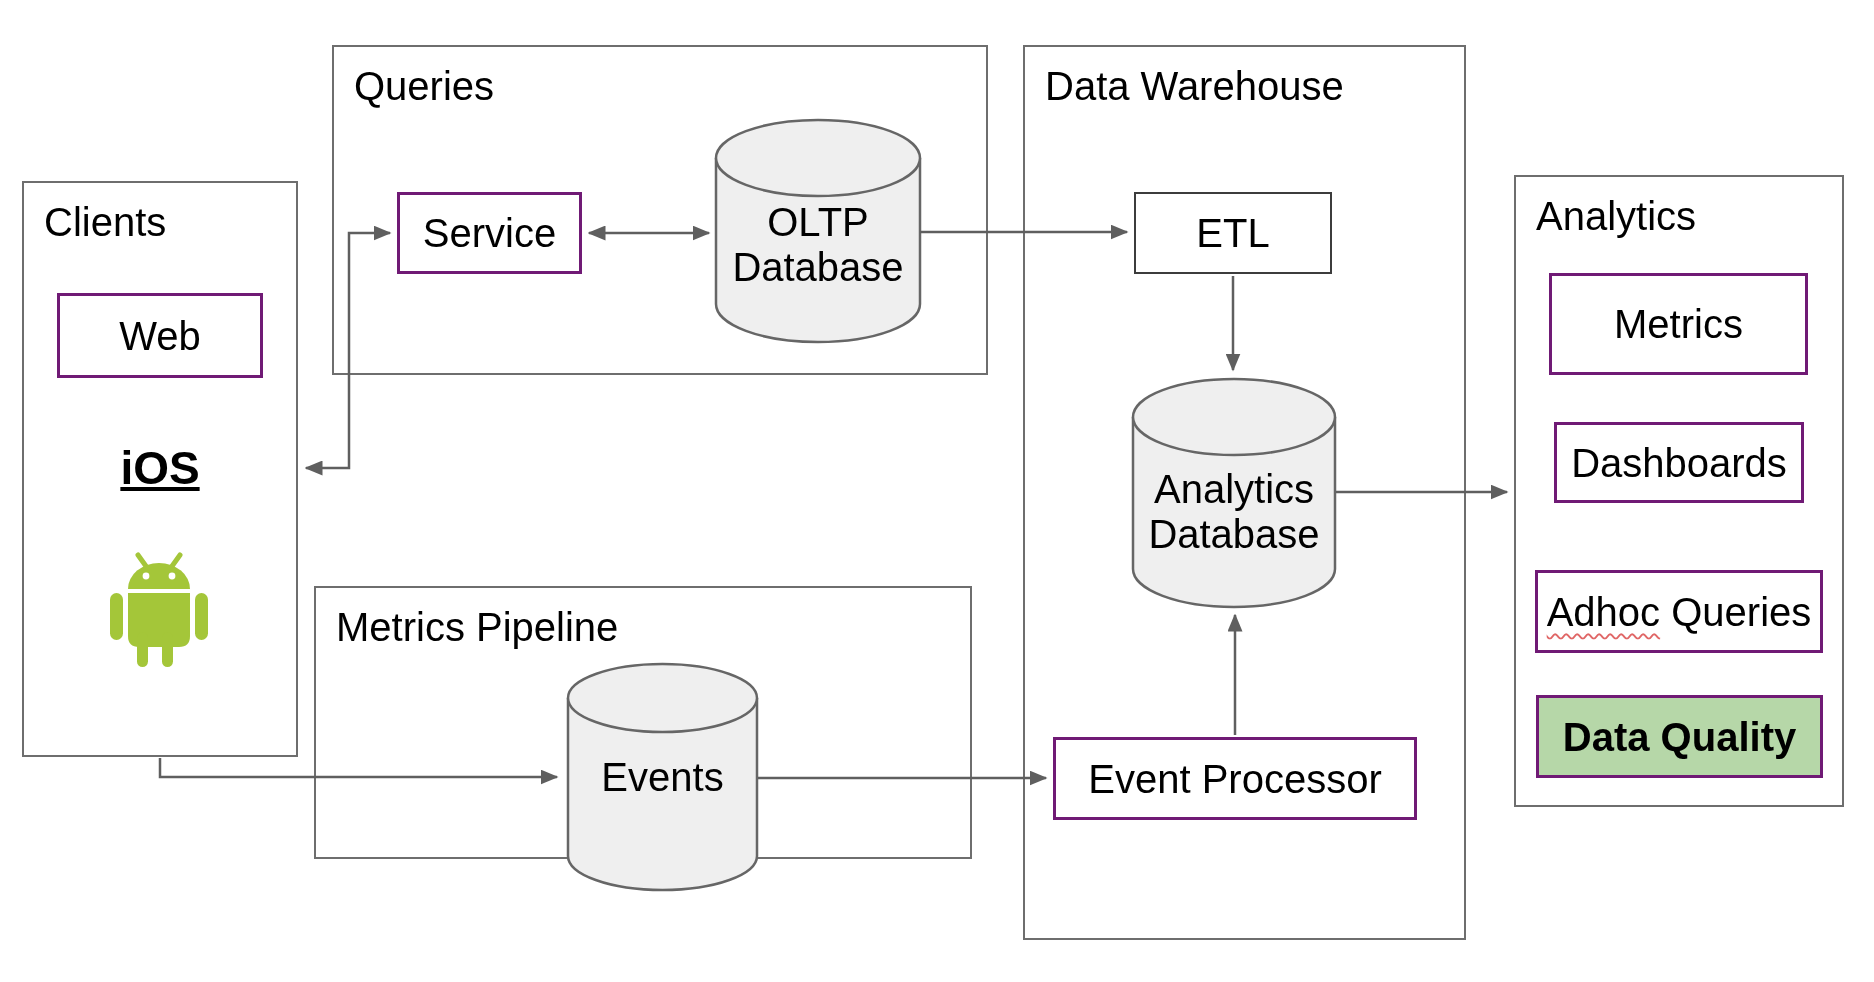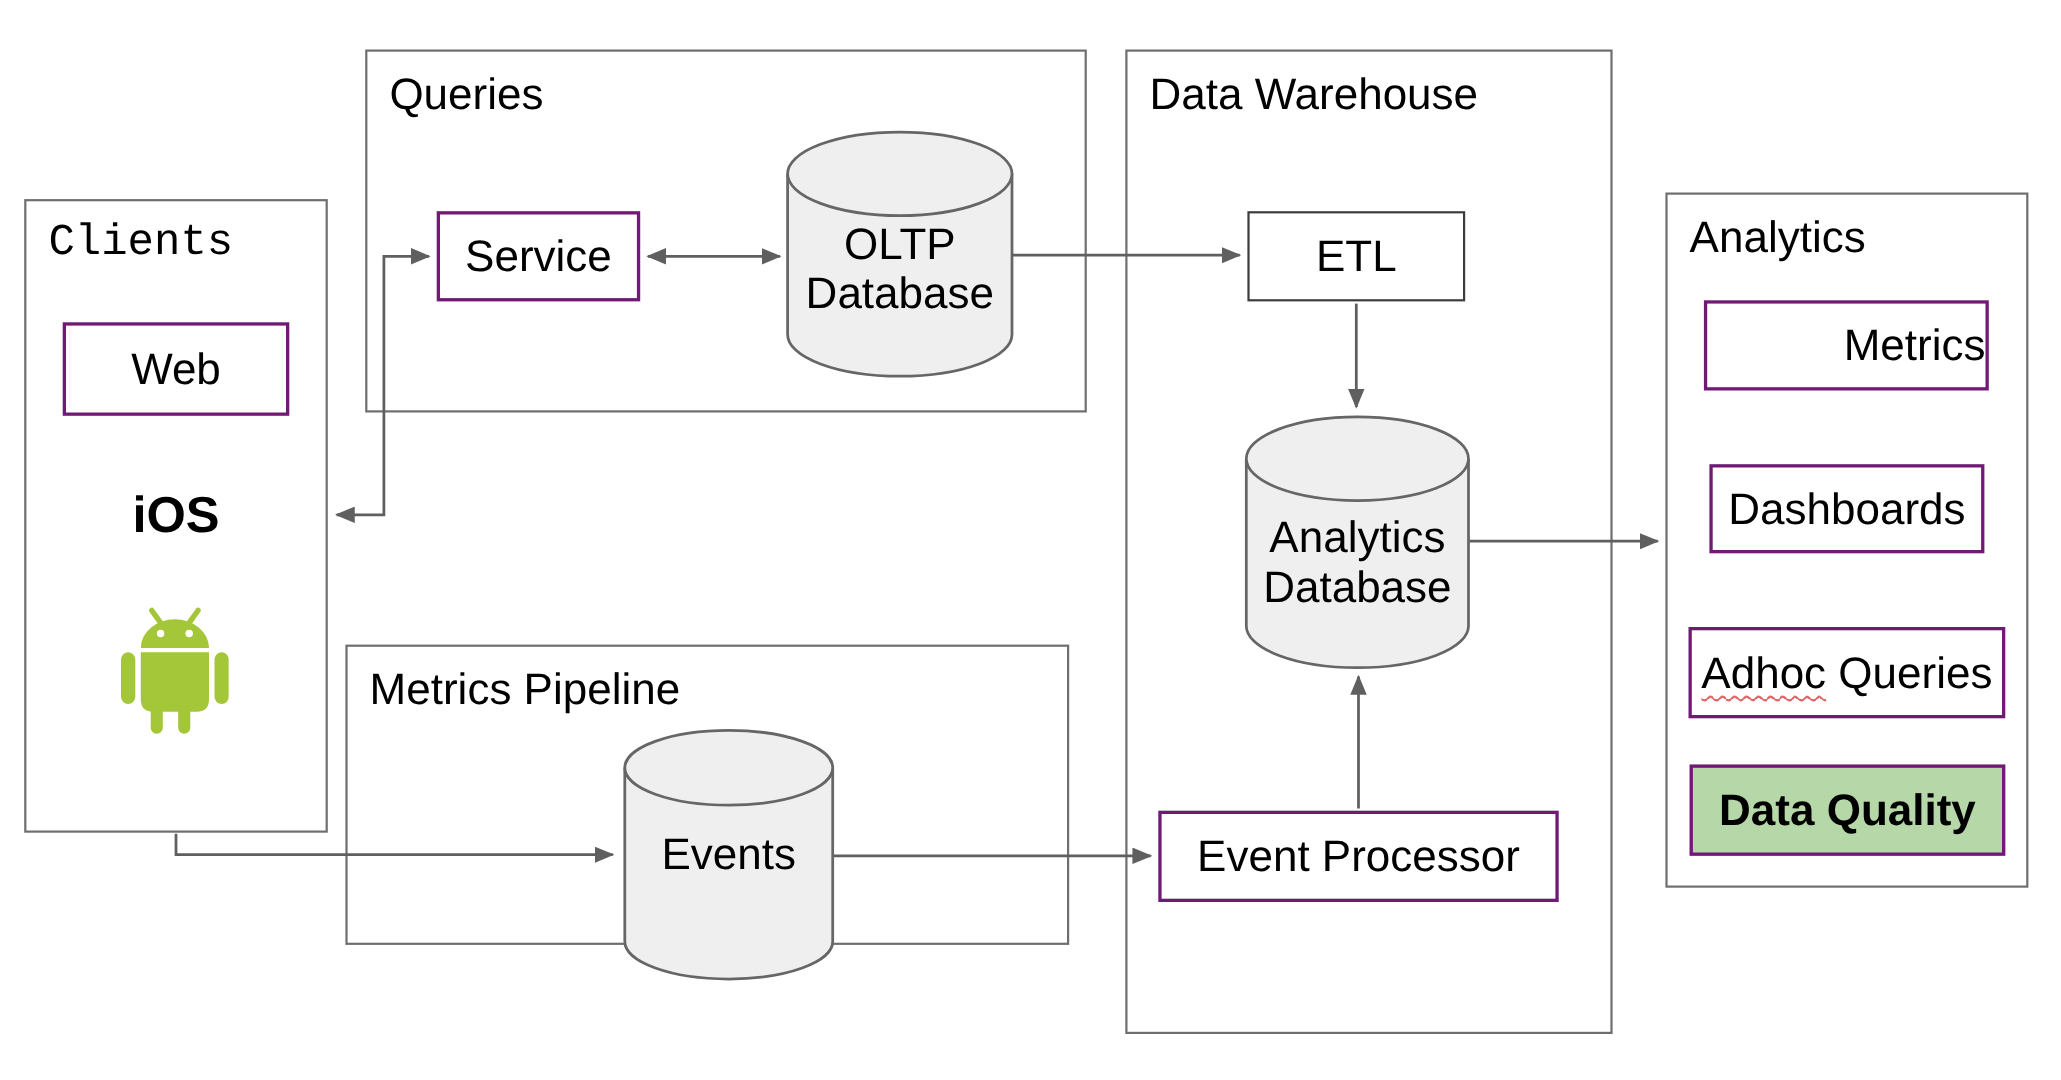--- a/index.html
+++ b/index.html
@@ -4,45 +4,45 @@
 <style>
   html,body{margin:0;padding:0;background:#ffffff;}
   .canvas{
     position:relative;width:1874px;height:982px;background:#ffffff;overflow:hidden;
     font-family:"Liberation Sans","DejaVu Sans",sans-serif;color:#000;
   }
   svg.layer{position:absolute;left:0;top:0;width:1874px;height:982px;}
   
   .container{position:absolute;border:2px solid #6e6e6e;background:transparent;box-sizing:border-box;}
   .container .clabel{position:absolute;left:20px;top:16px;font-size:40px;line-height:46px;white-space:nowrap;}
-  .c-clients{left:22px;top:181px;width:276px;height:576px;font-family:Liberation Mono, monospace;}
+  .c-clients{left:22px;top:181px;width:276px;height:576px;}
   .c-backend{left:332px;top:45px;width:656px;height:330px;}
   .c-metrics-pipeline{left:314px;top:586px;width:658px;height:273px;}
   .c-data-warehouse{left:1023px;top:45px;width:443px;height:895px;}
   .c-analytics{left:1514px;top:175px;width:330px;height:632px;}
   
   .node{
     position:absolute;border:3px solid #701a75;background:#fff;box-sizing:border-box;
     display:flex;align-items:center;justify-content:center;
     font-size:40px;line-height:44px;white-space:nowrap;text-align:center;
   }
   .n-web{left:57px;top:293px;width:206px;height:85px;}
   .n-service{left:397px;top:192px;width:185px;height:82px;}
   .n-etl{left:1134px;top:192px;width:198px;height:82px;border-width:2px;border-color:#3c3c3c;}
   .n-event-processor{left:1053px;top:737px;width:364px;height:83px;}
-  .n-metrics{left:1549px;top:273px;width:259px;height:82px;justify-content:flex-end;}
+  .n-metrics{left:1549px;top:273px;width:259px;height:102px;}
   .n-dashboards{left:1554px;top:422px;width:250px;height:81px;}
   .n-adhoc{left:1535px;top:570px;width:288px;height:83px;}
   .n-data-quality{left:1536px;top:695px;width:287px;height:83px;background:#b6d7a8;font-weight:bold;}
   .squiggle{
     text-decoration-line:underline;text-decoration-style:wavy;
     text-decoration-color:#e06666;text-decoration-thickness:2px;text-underline-offset:7px;
   }
   
-  .ios-label{position:absolute;left:22px;top:444px;width:276px;text-align:center;font-size:46px;font-weight:bold;line-height:48px;}
+  .ios-label{position:absolute;left:22px;top:444px;width:276px;text-align:center;font-size:46px;font-weight:bold;line-height:48px;text-decoration:underline;}
   .cyltext{position:absolute;display:flex;flex-direction:column;align-items:center;justify-content:center;
            font-size:40px;line-height:45px;text-align:center;}
   .t-oltp{left:716px;top:148px;width:204px;height:194px;}
   .t-adb{left:1133px;top:417px;width:202px;height:190px;}
   .t-events{left:568px;top:664px;width:189px;height:226px;}
   .android{position:absolute;left:110px;top:551px;width:98px;height:117px;}
 </style>
 </head>
 <body>
 

